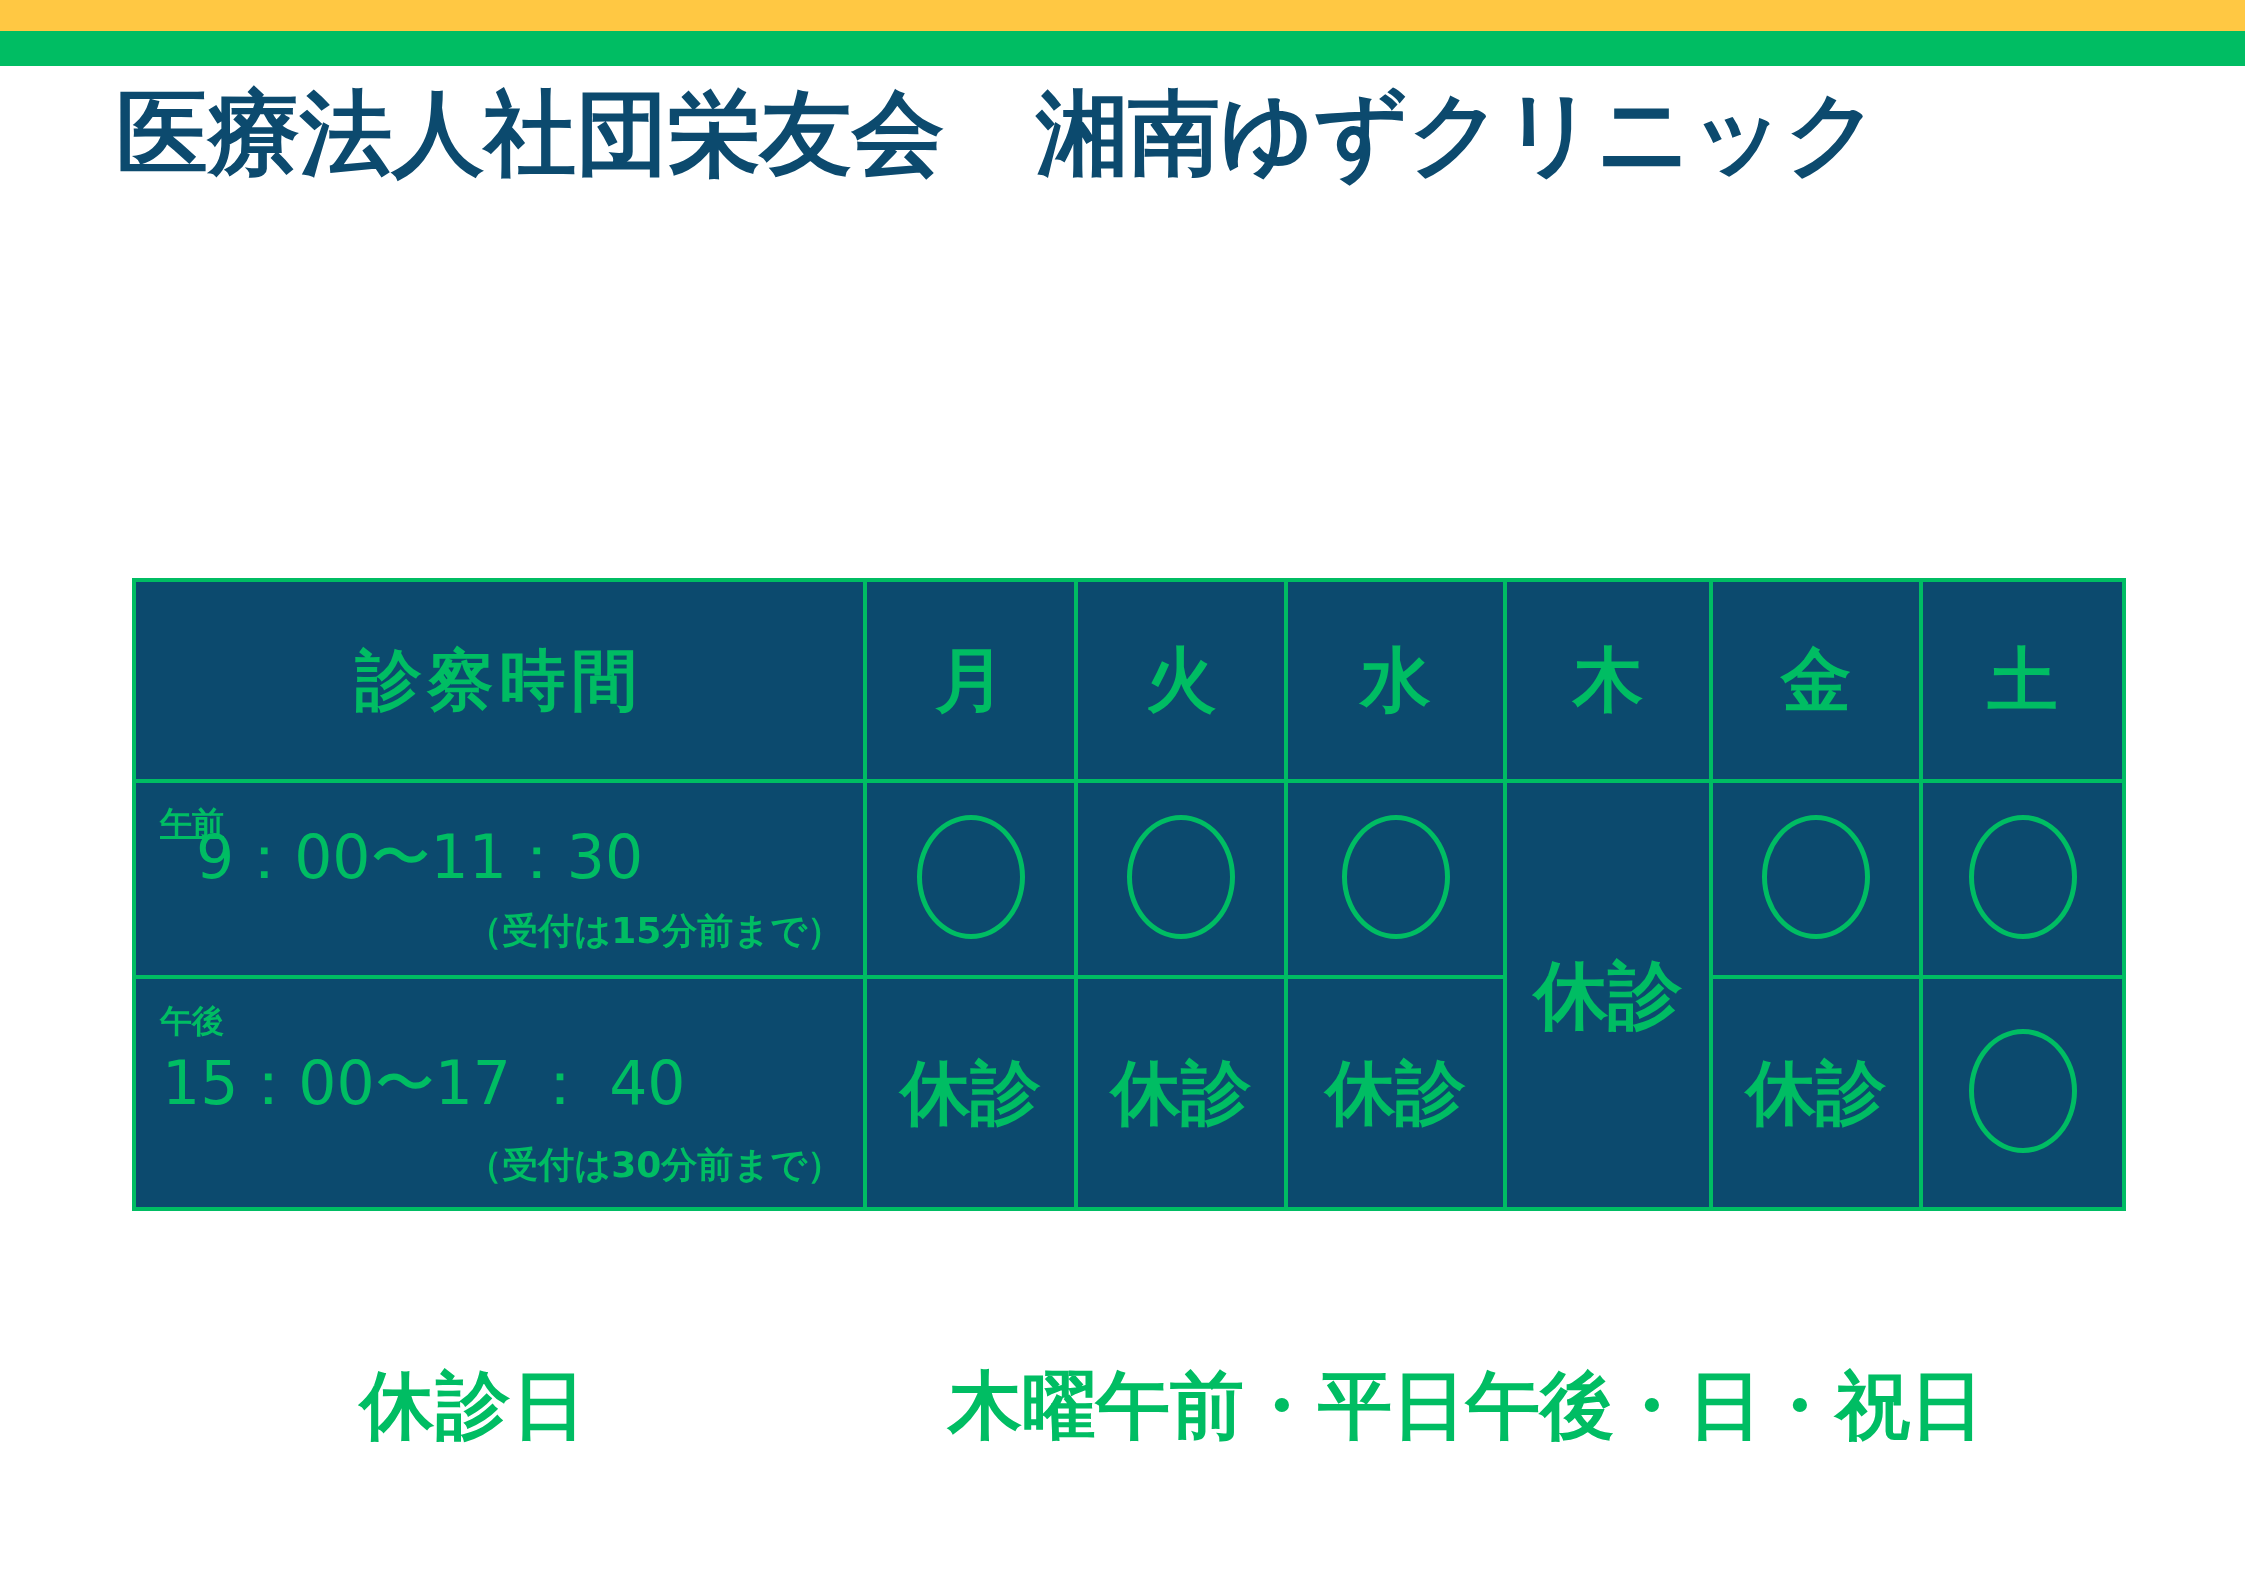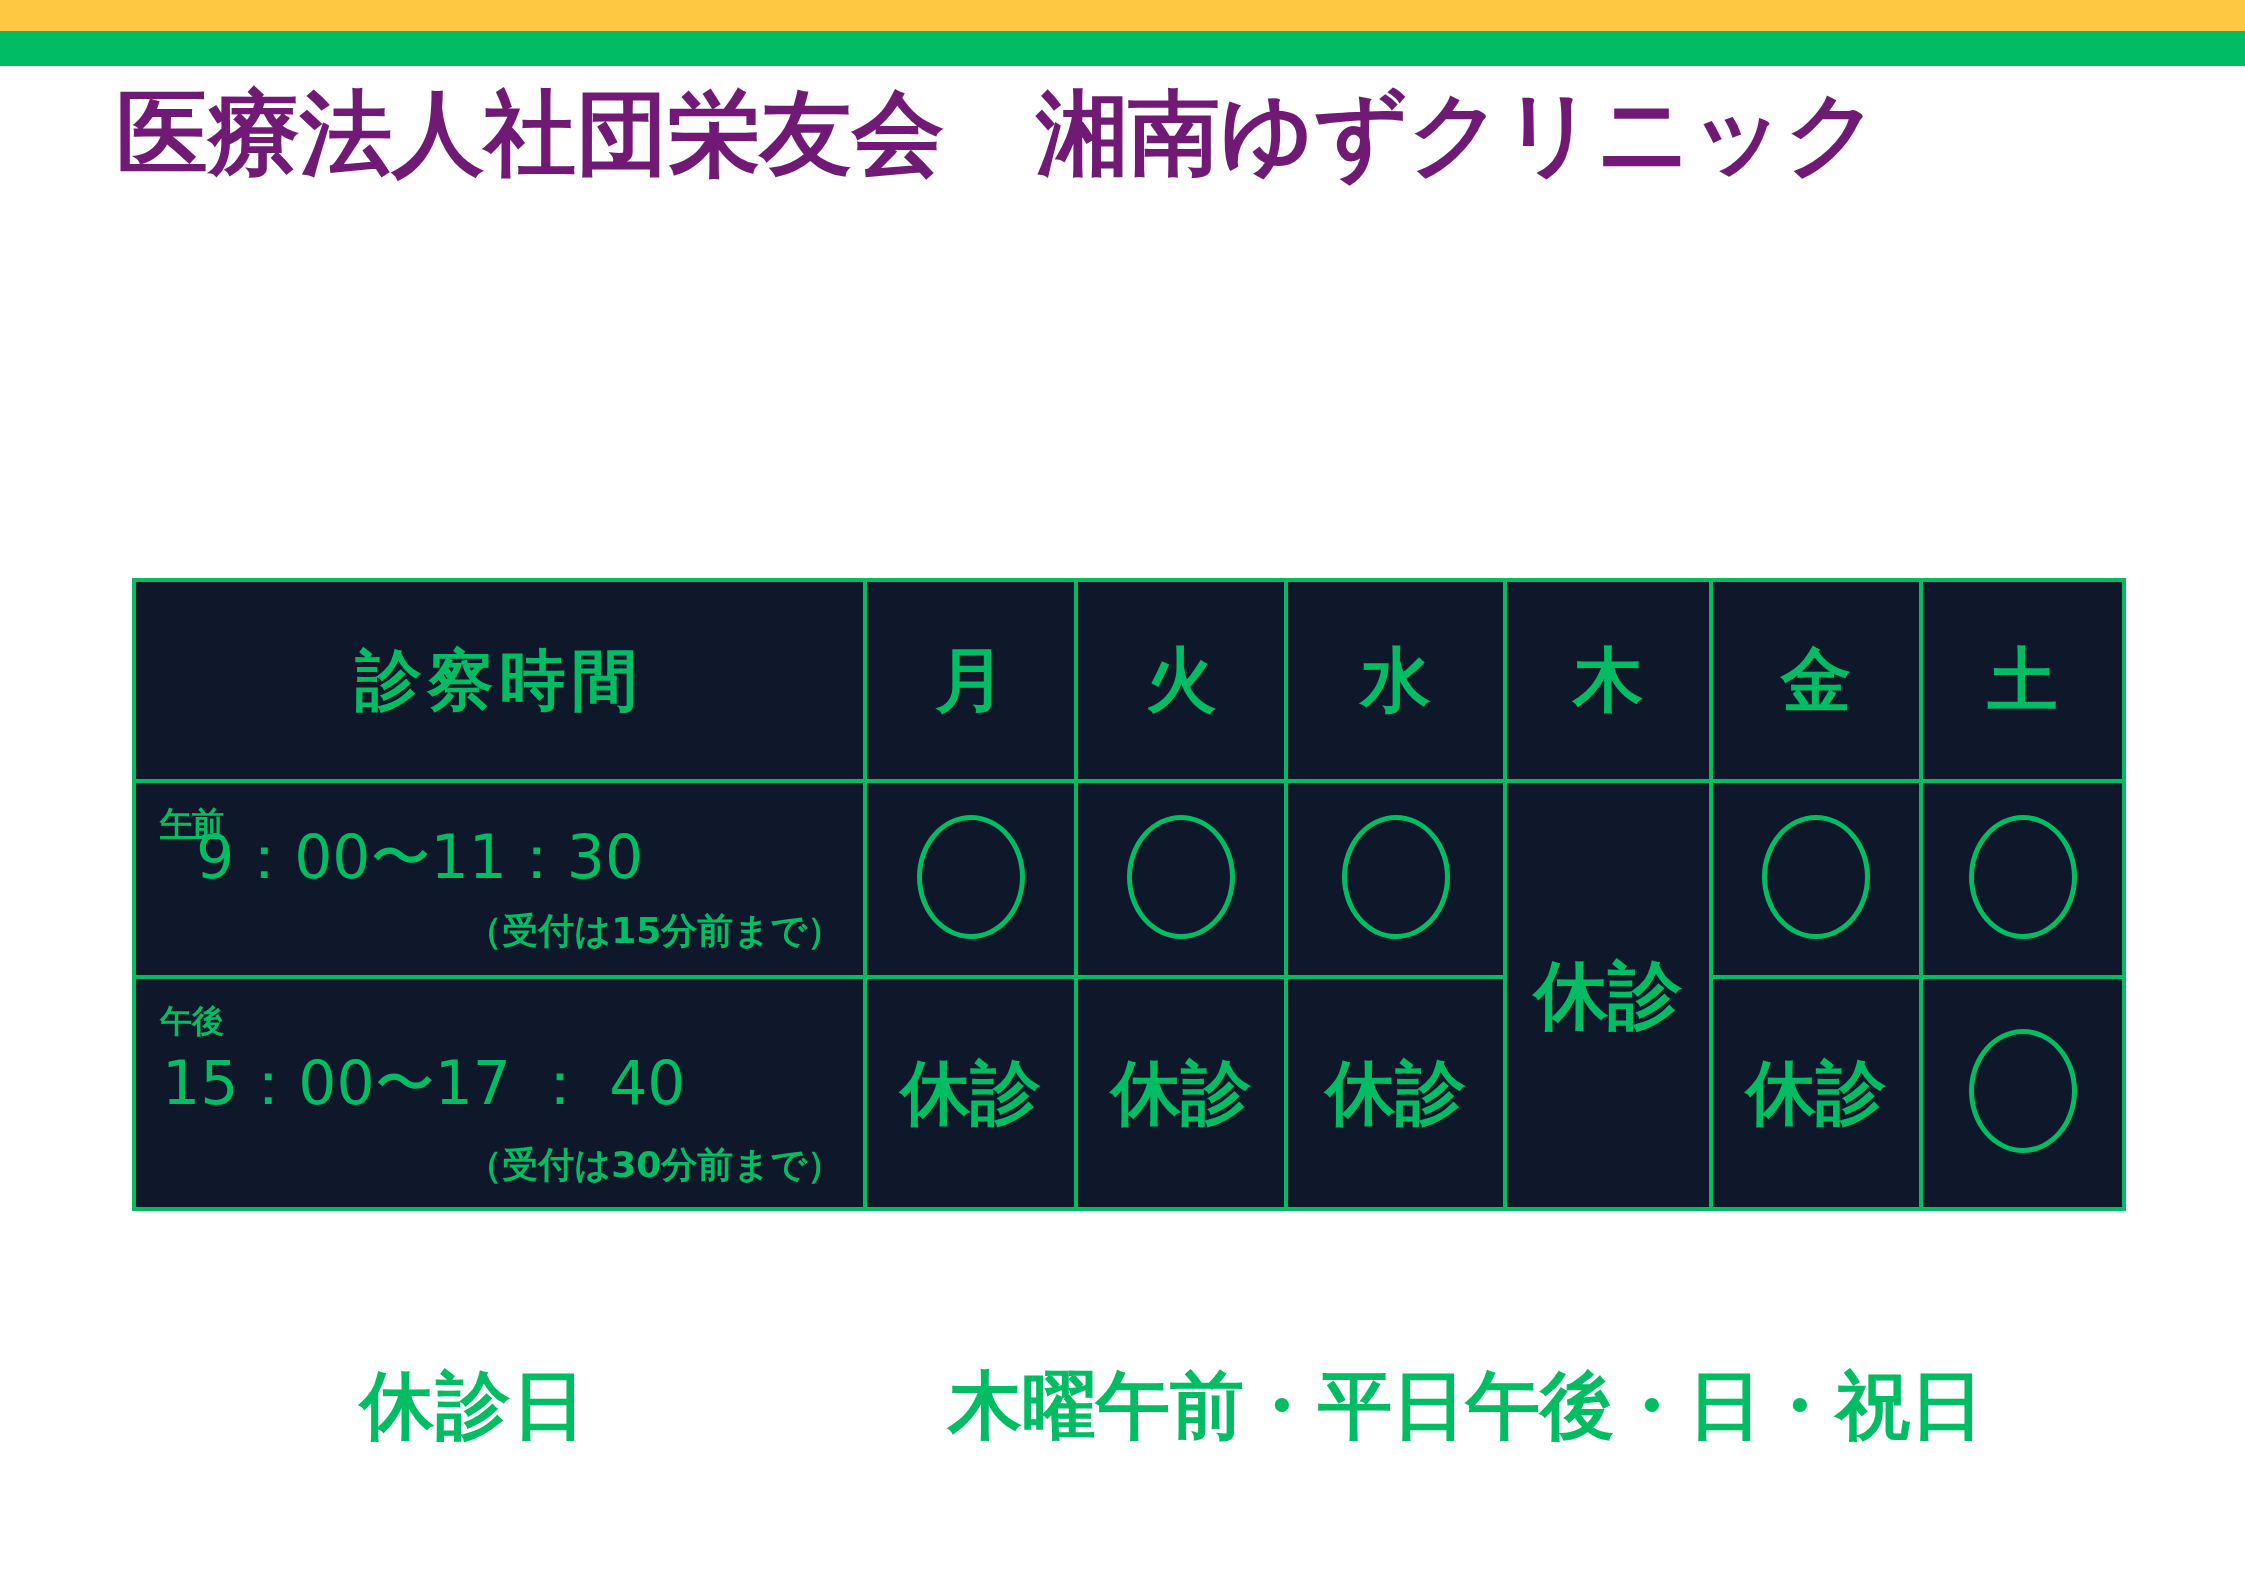--- a/index.html
+++ b/index.html
@@ -32,21 +32,21 @@
     width: 2245px; height: 35px;
     background: #00bd63;
   }
 
   
   .title {
     position: absolute;
     left: 0; top: 88px;
     width: 1995px;
     text-align: center;
-    color: #701a75;
+    color: #0c4a6e;
     font-size: 92px;
     line-height: 1.0;
     font-weight: bold;
     letter-spacing: 0px;
     white-space: pre;
   }
 
   
   .pill-row {
     position: absolute;
@@ -88,21 +88,21 @@
     table-layout: fixed;
     color: #00bd63;
   }
   table.schedule th,
   table.schedule td {
     border: 4px solid #00bd63;
     padding: 0;
     text-align: center;
     vertical-align: middle;
     font-weight: bold;
-    background: #0f172a;
+    background: #0c4a6e;
   }
   
   .col-label { width: 731px; }
   .col-day-0 { width: 211px; }
   .col-day-1 { width: 210px; }
   .col-day-2 { width: 219px; }
   .col-day-3 { width: 206px; }
   .col-day-4 { width: 210px; }
   .col-day-5 { width: 203px; }
 

